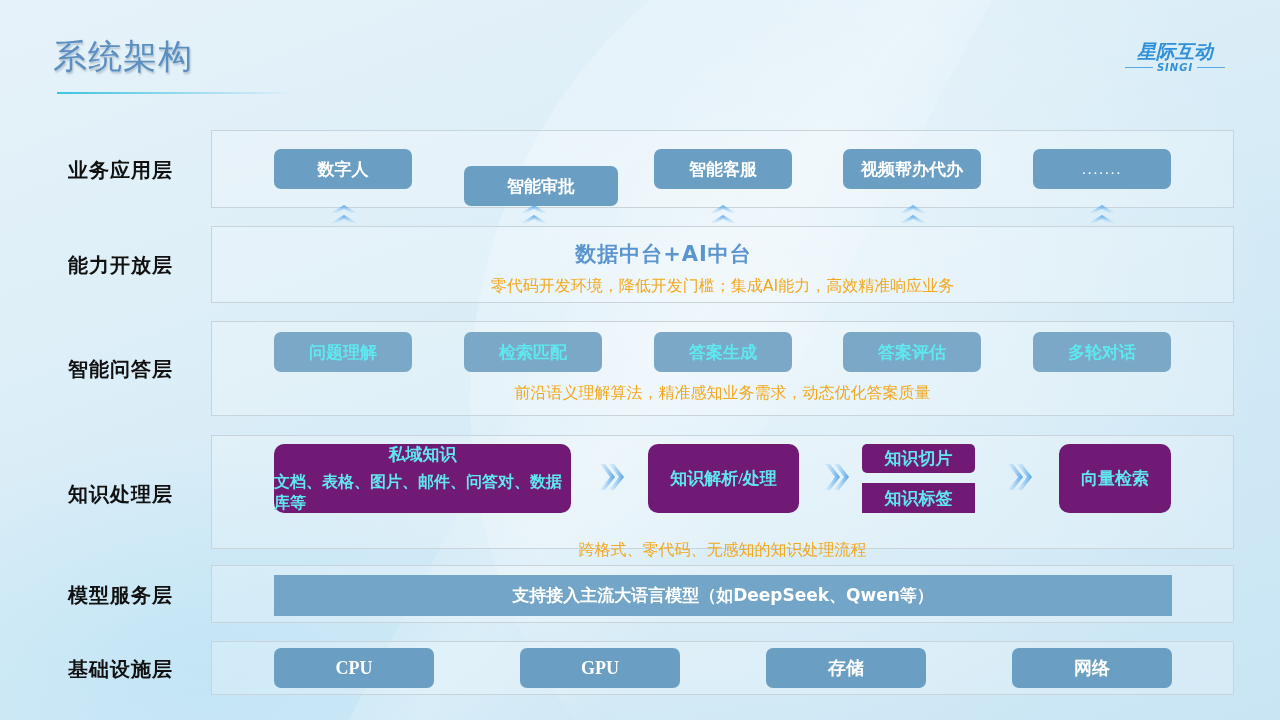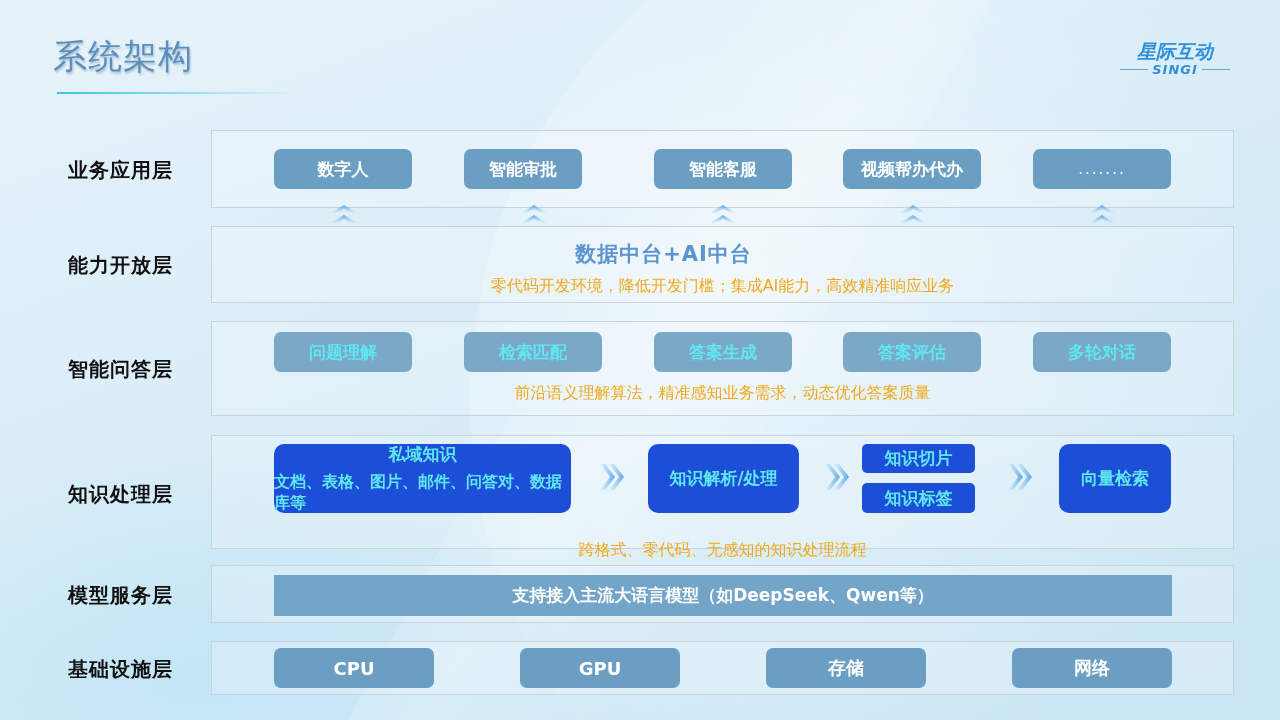--- a/index.html
+++ b/index.html
@@ -37,40 +37,40 @@
     position: absolute; left: 57px; top: 92px; width: 240px; height: 2px;
     background: linear-gradient(90deg, #3cc3e0 0%, rgba(120,210,235,0.6) 60%, rgba(160,220,240,0) 100%);
   }
   .logo { position: absolute; left: 1120px; top: 40px; width: 110px; }
   .logo-cn {
     font-size: 19px; font-weight: bold; font-style: italic; color: #2f8fd8;
     letter-spacing: 0px; text-align: center; line-height: 22px;
   }
   .logo-en-row { display: flex; align-items: center; gap: 4px; justify-content: center; }
   .logo-bar { height: 1px; width: 28px; background: #5aa6de; }
-  .logo-en { font-size: 13px; font-weight: bold; font-style: italic; color: #2f8fd8; letter-spacing: 1px; }
+  .logo-en { font-size: 10px; font-weight: bold; font-style: italic; color: #2f8fd8; letter-spacing: 1px; }
 
   .layer-label {
     position: absolute; left: 68px; font-size: 20px; font-weight: bold; color: #111;
     letter-spacing: 1px;
   }
   .layer-box {
     position: absolute; left: 211px; width: 1023px;
     border: 1.5px solid #c8d3da;
     background: rgba(255,255,255,0.22);
   }
 
   .pill {
     position: absolute; height: 40px; border-radius: 7px;
     background: #6a9fc3;
     display: flex; align-items: center; justify-content: center;
-    color: #ffffff; font-weight: bold; font-size: 17px;
+    color: #ffffff; font-weight: bold; font-size: 17px; font-family: Liberation Serif, serif;
   }
   .pill.qa { background: #7aa8c6; color: #5fe8f0; }
-  .pill.kn { background: #1d4ed8; color: #5fe8f0; }
+  .pill.kn { background: #701a75; color: #5fe8f0; }
 
   .up-arrow { position: absolute; width: 30px; height: 22px; }
   .dbl-arrow { position: absolute; width: 30px; height: 30px; }
 
   .sub-title {
     position: absolute; left: 211px; width: 905px; text-align: center;
     font-size: 21px; font-weight: bold; color: #5b95cf; letter-spacing: 1px;
   }
   .orange {
     position: absolute; left: 211px; width: 1023px; text-align: center;
@@ -109,21 +109,21 @@
     <linearGradient id="rg" x1="0" y1="0" x2="1" y2="0">
       <stop offset="0" stop-color="#b8dcf6" stop-opacity="0.3"></stop>
       <stop offset="1" stop-color="#4a9ee6" stop-opacity="0.95"></stop>
     </linearGradient>
   </defs>
 </svg>
 
 <div class="layer-label" style="top:157px">业务应用层</div>
 <div class="layer-box" style="top:130px;height:78px"></div>
 <div class="pill" style="left:274px;top:149px;width:138px">数字人</div>
-<div class="pill" style="left:464px;top:149px;width:118px">智能审批</div>
+<div class="pill" style="left:464px;top:166px;width:154px">智能审批</div>
 <div class="pill" style="left:654px;top:149px;width:138px">智能客服</div>
 <div class="pill" style="left:843px;top:149px;width:138px">视频帮办代办</div>
 <div class="pill" style="left:1033px;top:149px;width:138px;letter-spacing:2px;font-weight:normal;font-size:15px">.......</div>
 
 <svg class="up-arrow" style="left:329px;top:203px" viewBox="0 0 30 22">
     <path d="M2 10 L15 2 L28 10 L22 10 L15 6 L8 10Z" fill="url(#upg)"></path>
     <path d="M2 20 L15 12 L28 20 L22 20 L15 16 L8 20Z" fill="url(#upg)"></path>
   </svg>
 <svg class="up-arrow" style="left:519px;top:203px" viewBox="0 0 30 22">
     <path d="M2 10 L15 2 L28 10 L22 10 L15 6 L8 10Z" fill="url(#upg)"></path>
@@ -165,21 +165,21 @@
 <svg class="dbl-arrow" style="left:597px;top:462px" viewBox="0 0 30 30">
     <path d="M3 2 L13 15 L3 28 L8 28 L18 15 L8 2Z" fill="url(#rg)"></path>
     <path d="M12 2 L22 15 L12 28 L17 28 L27 15 L17 2Z" fill="url(#rg)"></path>
   </svg>
 <div class="pill kn" style="left:648px;top:444px;width:151px;height:69px;border-radius:10px">知识解析/处理</div>
 <svg class="dbl-arrow" style="left:822px;top:462px" viewBox="0 0 30 30">
     <path d="M3 2 L13 15 L3 28 L8 28 L18 15 L8 2Z" fill="url(#rg)"></path>
     <path d="M12 2 L22 15 L12 28 L17 28 L27 15 L17 2Z" fill="url(#rg)"></path>
   </svg>
 <div class="pill kn" style="left:862px;top:444px;width:113px;height:29px;border-radius:5px">知识切片</div>
-<div class="pill kn" style="left:862px;top:483px;width:113px;height:30px;border-radius:5px">知识标签</div>
+<div class="pill kn" style="left:862px;top:483px;width:113px;height:30px;border-radius:0">知识标签</div>
 <svg class="dbl-arrow" style="left:1005px;top:462px" viewBox="0 0 30 30">
     <path d="M3 2 L13 15 L3 28 L8 28 L18 15 L8 2Z" fill="url(#rg)"></path>
     <path d="M12 2 L22 15 L12 28 L17 28 L27 15 L17 2Z" fill="url(#rg)"></path>
   </svg>
 <div class="pill kn" style="left:1059px;top:444px;width:112px;height:69px;border-radius:10px">向量检索</div>
 <div class="orange" style="top:540px">跨格式、零代码、无感知的知识处理流程</div>
 
 <div class="layer-label" style="top:582px">模型服务层</div>
 <div class="layer-box" style="top:565px;height:58px"></div>
 <div class="model-bar">支持接入主流大语言模型（如DeepSeek、Qwen等）</div>

